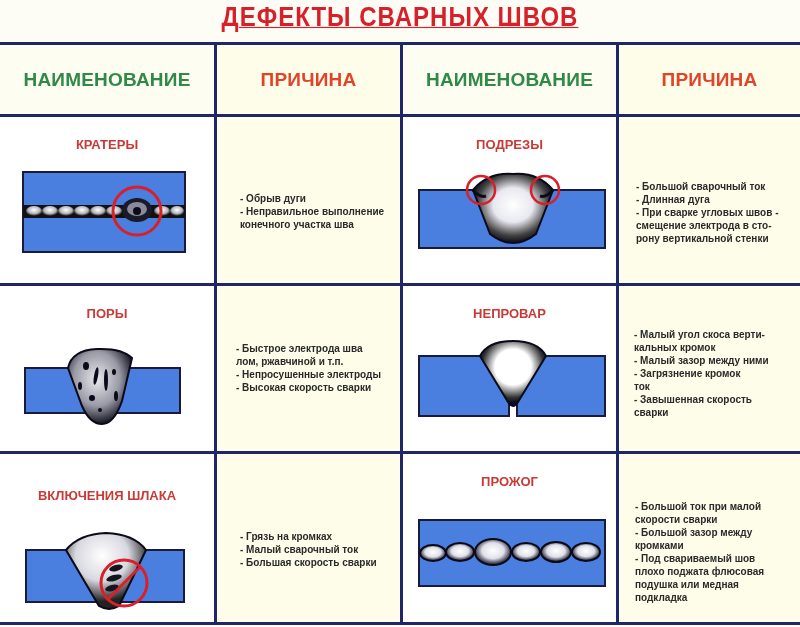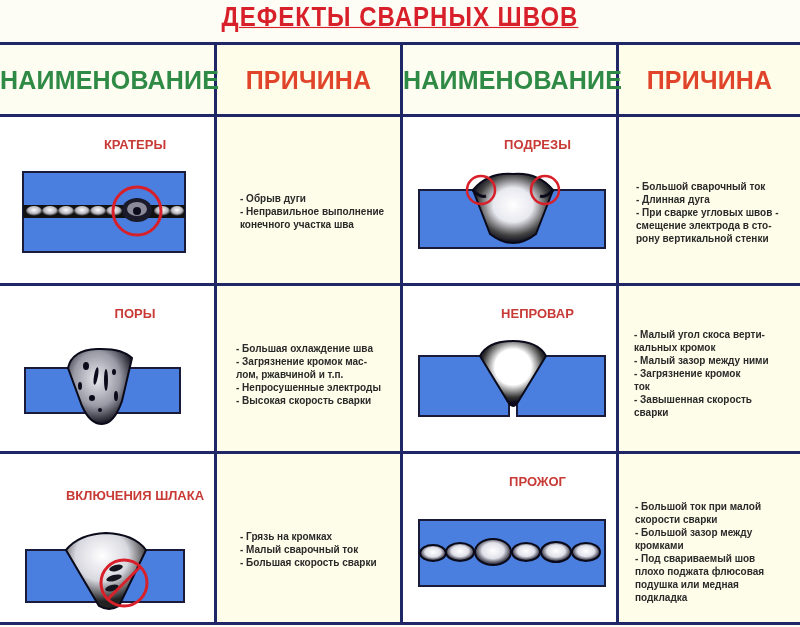--- a/index.html
+++ b/index.html
@@ -15,27 +15,27 @@
       letter-spacing: 1px; text-decoration: underline; text-decoration-thickness: 1px;
       transform: scaleY(1.15);
     }
     .hline { position: absolute; left: 0; width: 800px; height: 3px; background: #1f2766; }
     .vline { position: absolute; top: 43px; width: 3px; height: 582px; background: #1f2766; }
     .cell { position: absolute; box-sizing: border-box; }
     .cell.name { background: #ffffff; }
     .cell.cause { background: #fefde9; }
     .hdr {
       position: absolute; top: 46px; height: 85px; line-height: 68px; text-align: center;
-      font-weight: bold; font-size: 25px; letter-spacing: 0.2px;
+      font-weight: bold; font-size: 19px; letter-spacing: 0.2px;
     }
     .hdr.green { color: #2f8a45; }
     .hdr.red { color: #e0452b; }
     .defect-name {
       position: absolute; left: 0; width: 100%; text-align: center;
-      color: #c83a36; font-weight: bold; font-size: 13px; margin-left: 28px;
+      color: #c83a36; font-weight: bold; font-size: 13px;
     }
     .causes {
       position: absolute; margin: 12px; padding: 0; list-style: none;
       font-weight: bold; font-size: 10px; line-height: 13px; color: #2a2a2a;
     }
     .causes li { margin: 0; }
     .illus { position: absolute; }
   </style>
 </head>
 <body>
@@ -155,22 +155,21 @@
       <ellipse cx="84" cy="34" rx="2" ry="11"></ellipse>
         <ellipse cx="92" cy="26" rx="2" ry="3"></ellipse>
       <ellipse cx="70" cy="52" rx="3" ry="3"></ellipse>
         <ellipse cx="94" cy="50" rx="2" ry="5"></ellipse>
       <ellipse cx="78" cy="64" rx="2" ry="2"></ellipse>
         <ellipse cx="58" cy="40" rx="2" ry="4"></ellipse>
     </g>
   </svg>
 </div>
 <ul class="causes" style="left:224px;top:330px;width:178px">
-  <li>- Большая охлаждение шва</li>
-  <li>- Загрязнение кромок мас-</li>
+  <li>- Быстрое электрода шва</li>
   <li>лом, ржавчиной и т.п.</li>
   <li>- Непросушенные электроды</li>
   <li>- Высокая скорость сварки</li>
 </ul>
 
 <div style="position:absolute;left:403px;top:286px;width:213px;height:165px">
   <div class="defect-name" style="top:20px">НЕПРОВАР</div>
   <svg class="illus" style="left:15px;top:54px" width="190" height="80" viewBox="0 0 190 80">
     <defs>
       <radialGradient id="lack" cx="50%" cy="40%" r="55%">

